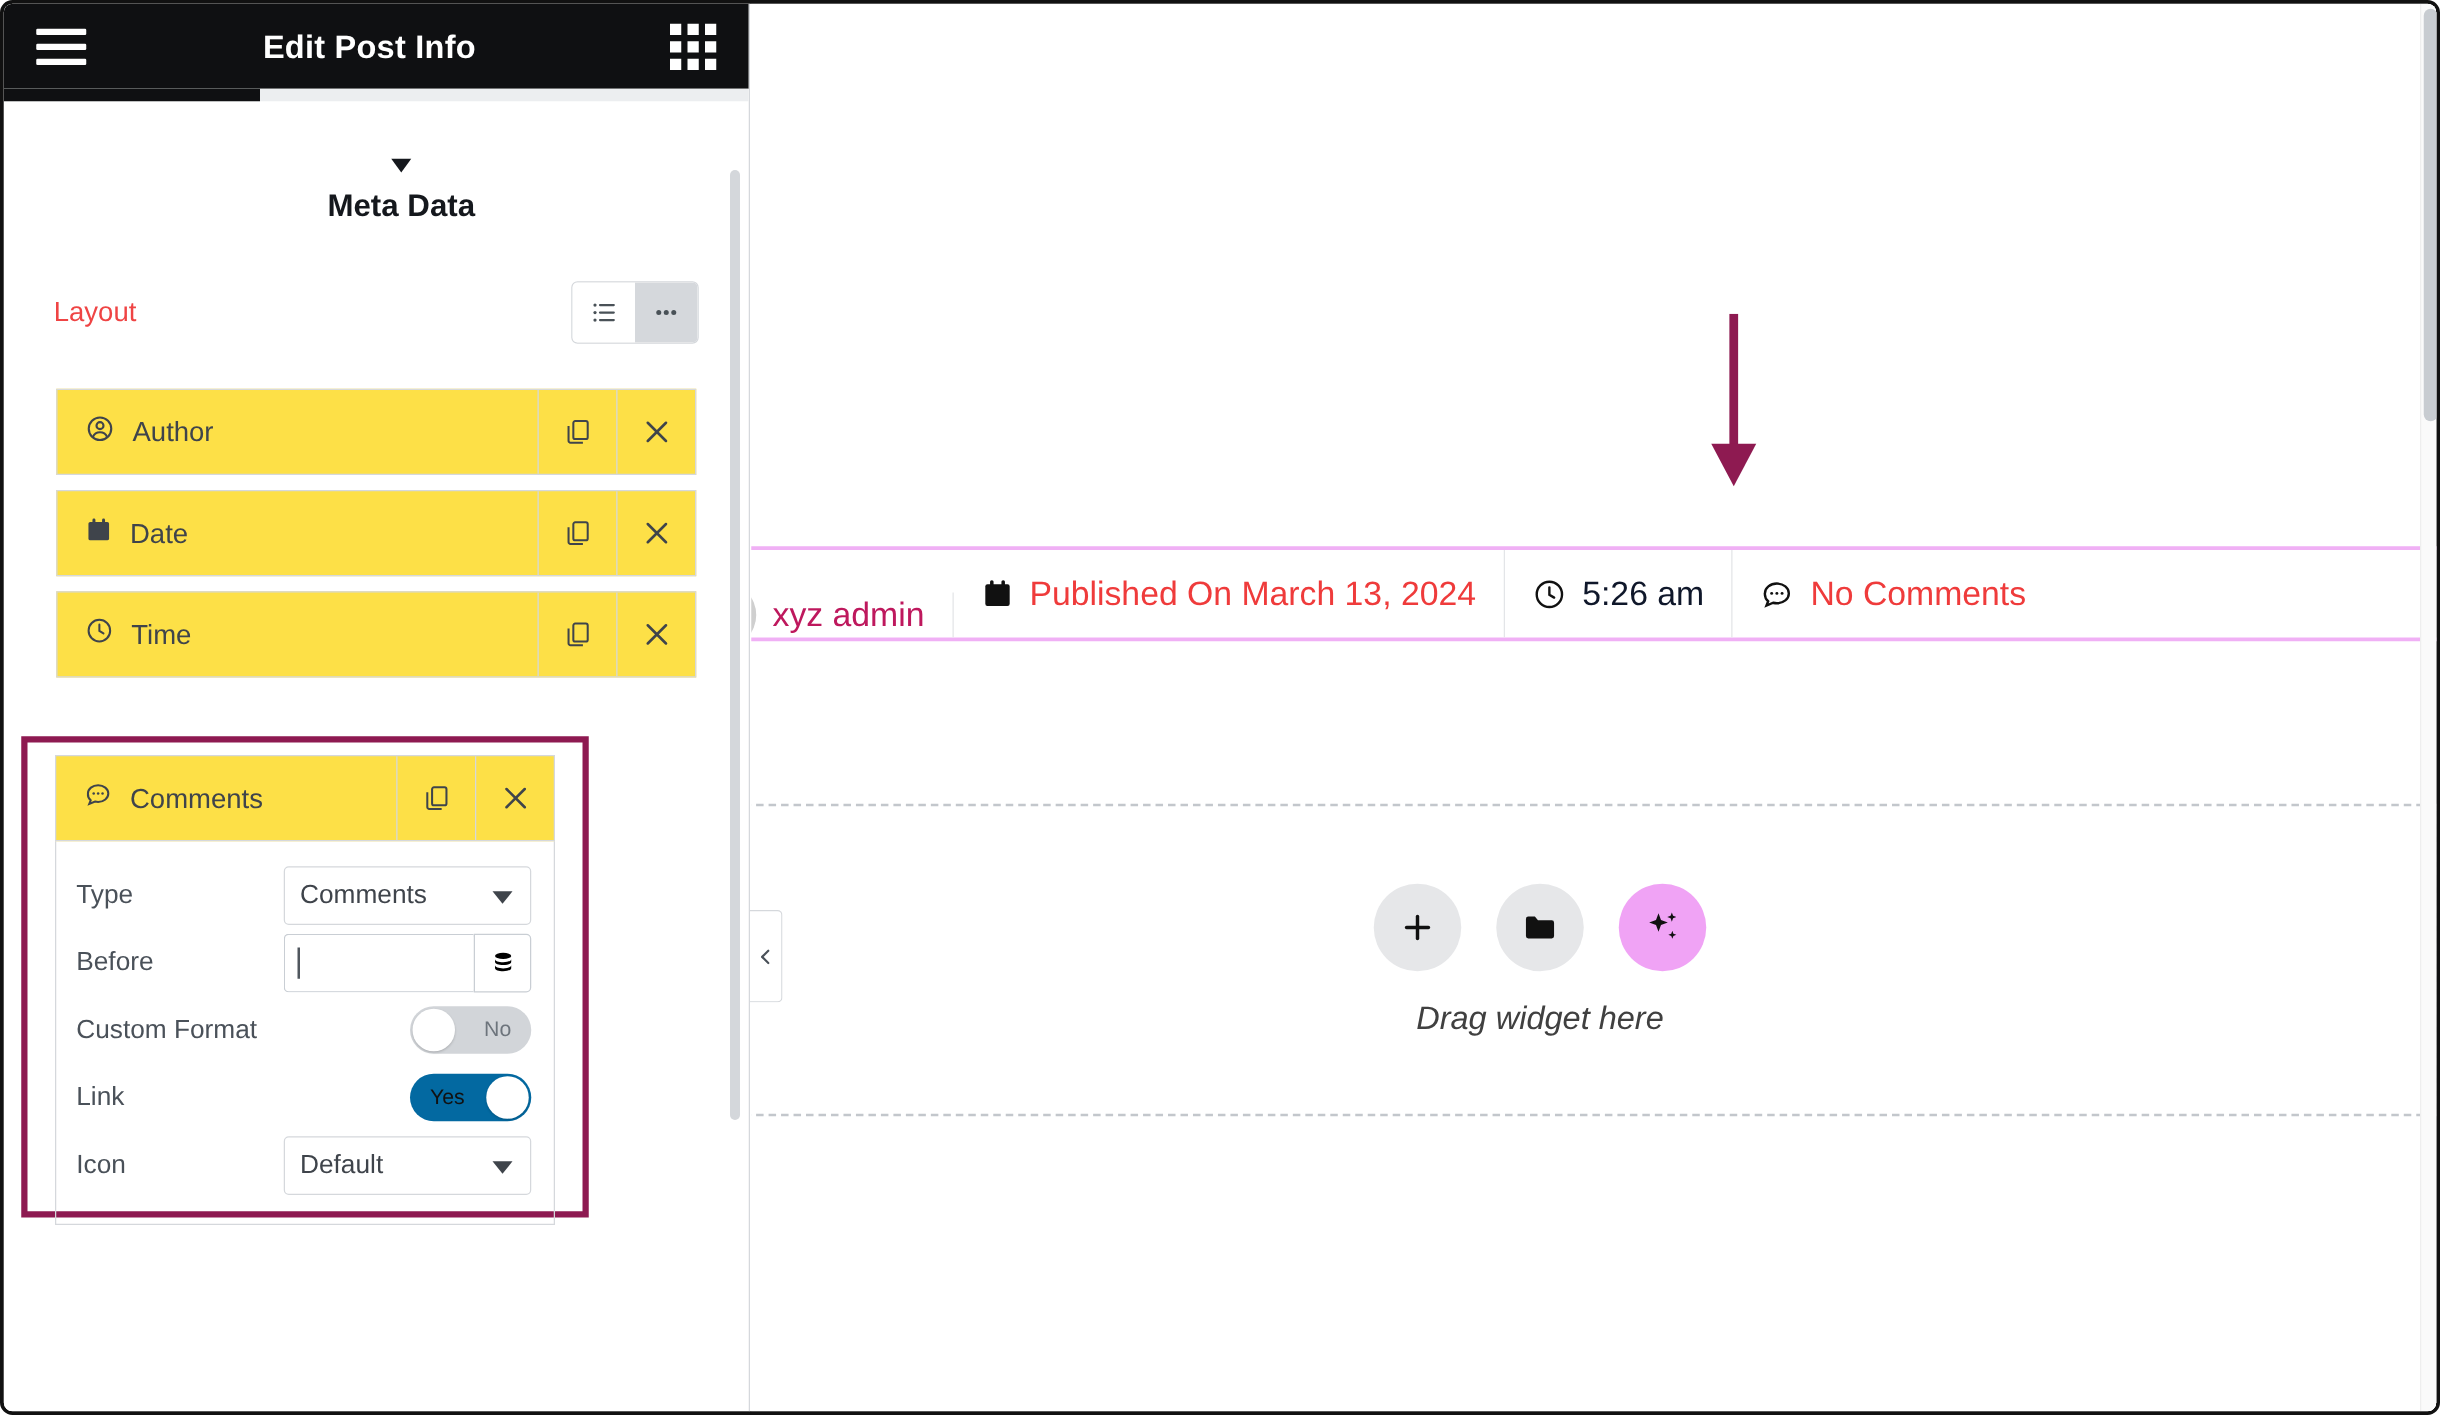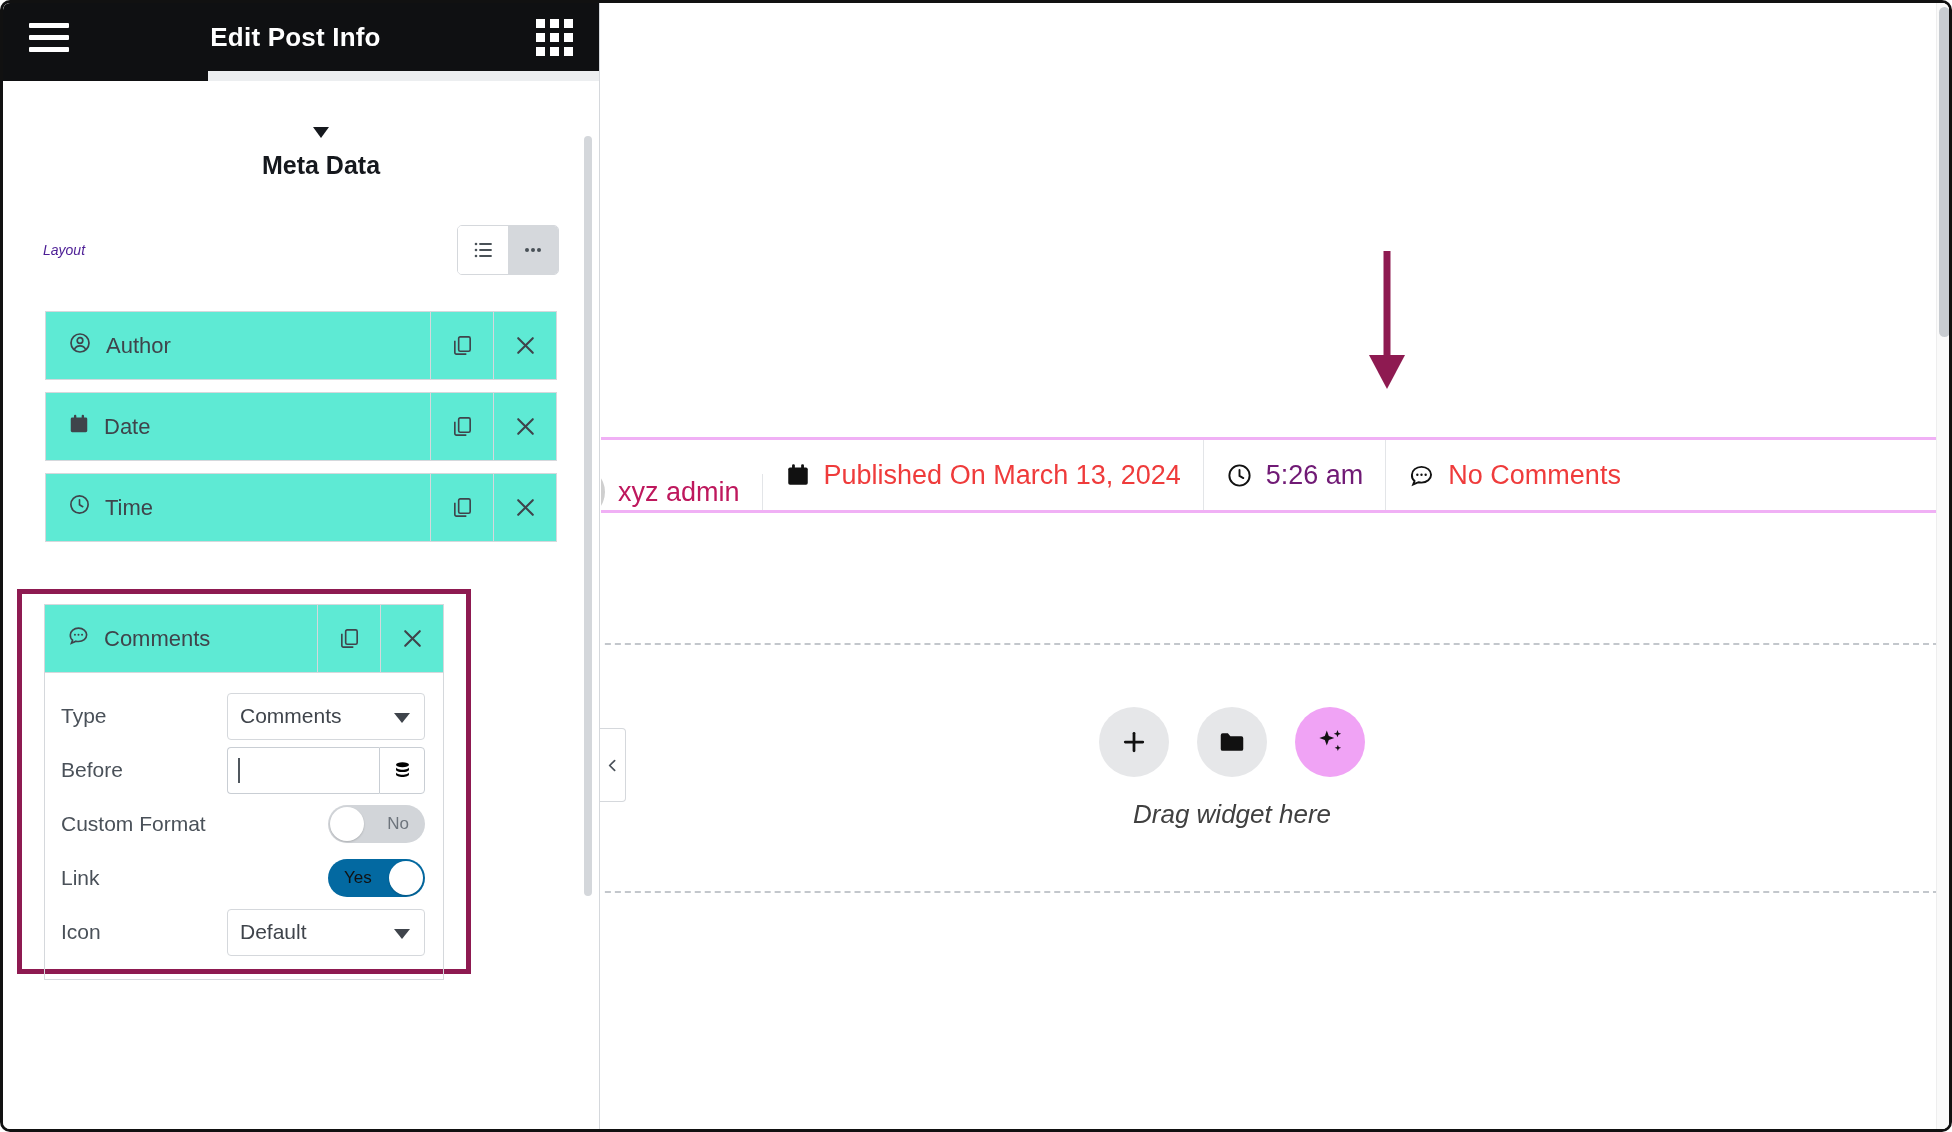--- a/index.html
+++ b/index.html
@@ -79,44 +79,43 @@
     border-top: 11px solid #15181d;
     margin-top: 3px;
   }
 
   .control-row {
     display: flex; align-items: center;
     padding: 0 40px;
     margin-top: 45px;
   }
   .control-label {
-    color: #4c1d95; font-size: 14px;
+    color: #ef4444; font-size: 22px;
     flex: 1;
-    font-style: italic;
   }
   .choices {
     display: flex;
     border-radius: 5px; overflow: hidden;
     border: 1px solid #d5d8dc;
   }
   .choice {
     width: 50px; height: 48px;
     display: flex; align-items: center; justify-content: center;
     background: #ffffff; cursor: pointer;
     color: #495157;
   }
   .choice.active { background: #d5d8dc; }
   .choice svg { display: block; }
 
   
   .repeater { padding: 0 42px; margin-top: 36px; }
   .rep-item {
     display: flex; align-items: stretch;
     border: 1px solid #d5d8dc;
-    background: #5eead4;
+    background: #fde047;
     margin-bottom: 12px;
     height: 69px;
   }
   .rep-title {
     flex: 1; display: flex; align-items: center; gap: 14px;
     padding-left: 22px;
     color: #3f444b; font-size: 22px;
     cursor: pointer;
   }
   .rep-btn {
@@ -550,21 +549,21 @@
       <div class="meta-item" style="color: rgb(239, 59, 59);">
         <span class="mi-icon">
           <svg width="26" height="26" viewBox="0 0 24 24" fill="currentColor">
             <rect x="3" y="5" width="18" height="16" rx="1.6"></rect>
             <rect x="6.5" y="2" width="2.6" height="5" rx="1.2"></rect>
             <rect x="14.9" y="2" width="2.6" height="5" rx="1.2"></rect>
           </svg>
         </span>
         <span>Published On March 13, 2024</span>
       </div>
-      <div class="meta-item plain" style="color: #701a75;">
+      <div class="meta-item plain" style="color: #0f172a;">
         <span class="mi-icon">
           <svg width="27" height="27" viewBox="0 0 24 24" fill="none" stroke="currentColor" stroke-width="1.7" stroke-linecap="round">
             <circle cx="12" cy="12" r="9"></circle>
               <path d="M12 7v5.3l3.4 2"></path>
           </svg>
         </span>
         <span>5:26 am</span>
       </div>
       <div class="meta-item" style="color: rgb(239, 59, 59);">
         <span class="mi-icon">

